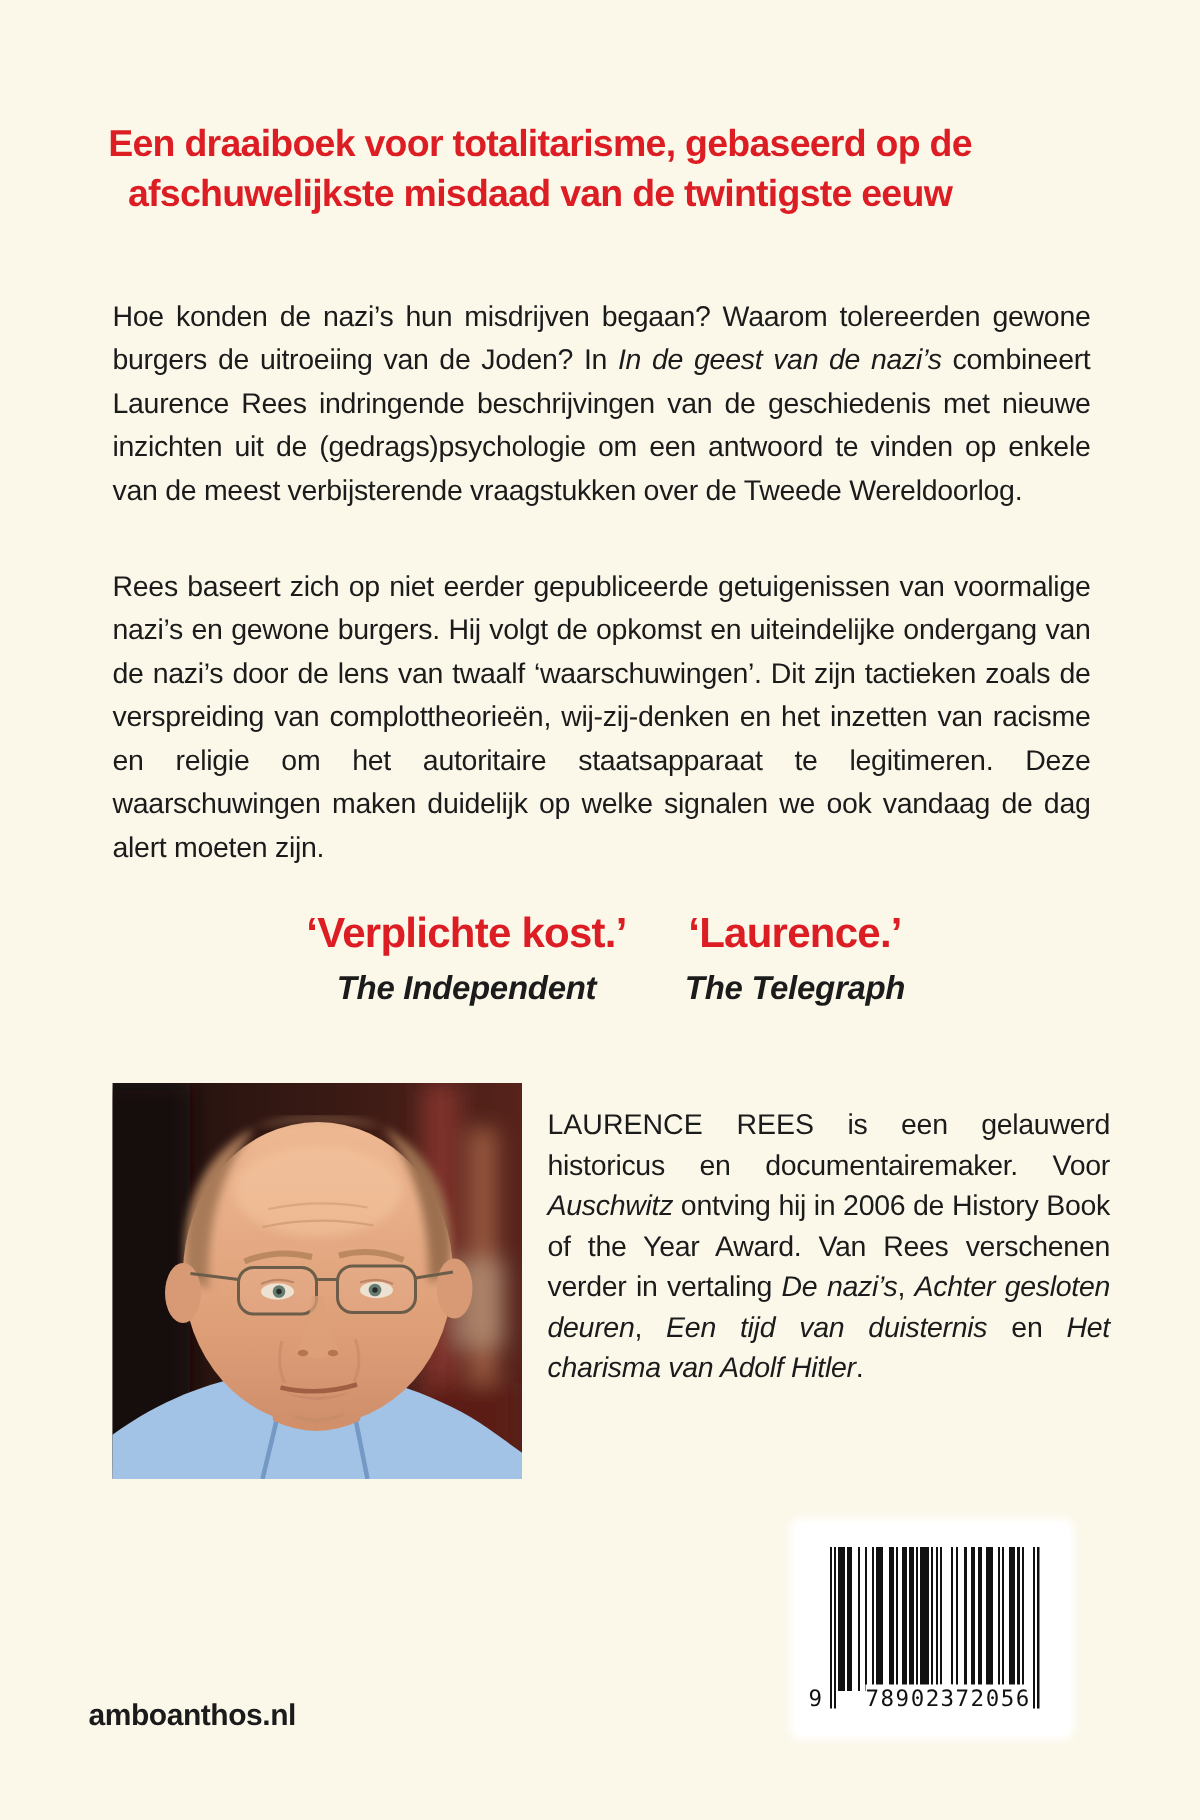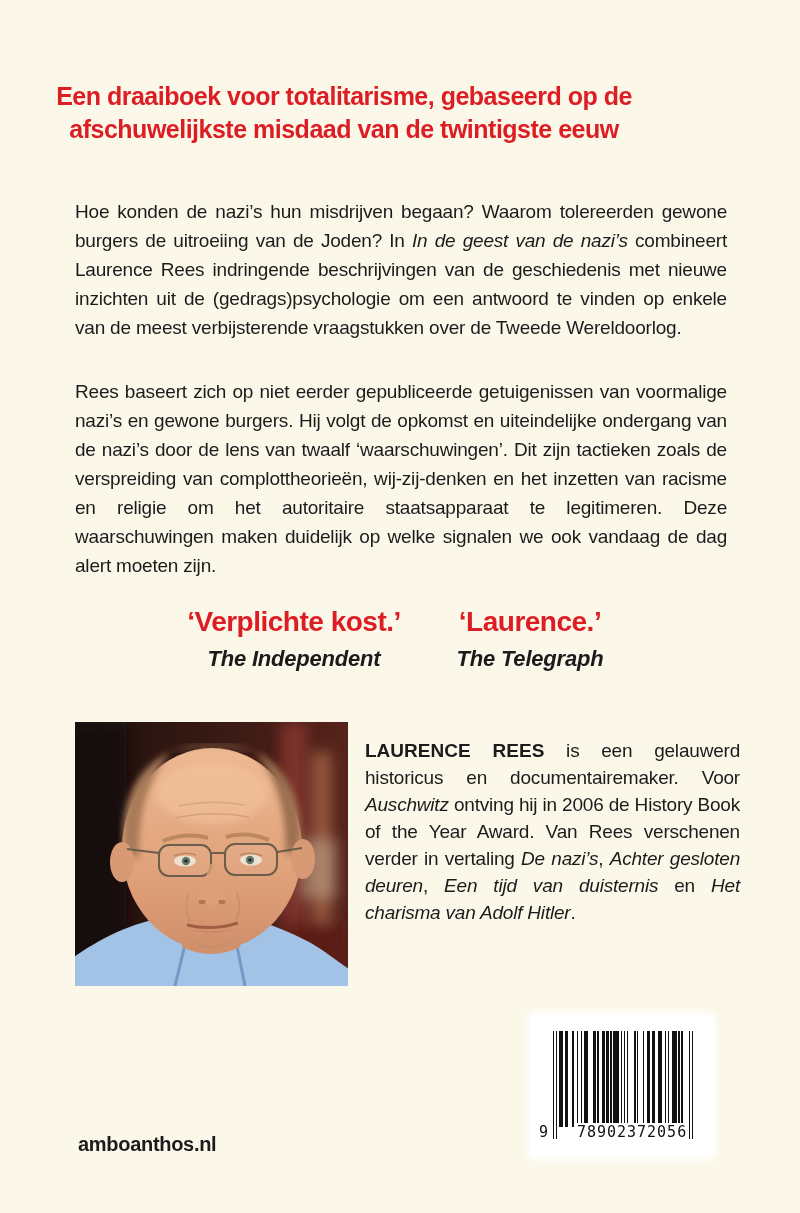--- a/index.html
+++ b/index.html
@@ -6,61 +6,61 @@
   .cover{
     position:relative;
     width:800px;height:1213px;
     margin:0 auto;
     background:#FBF8EA;
     font-family:"Liberation Sans",sans-serif;
     color:#1B1B1B;
     overflow:hidden;
   }
   .headline{
-    position:absolute;top:80px;left:0;width:688px;
+    position:absolute;top:80px;left:16px;width:688px;
     text-align:center;
     color:#DC1E24;
     font-weight:bold;
     font-size:25px;line-height:33px;
     letter-spacing:-0.5px;
   }
   .headline span{display:block;}
   .bodytext{
     position:absolute;left:75px;width:652px;
     font-size:19px;line-height:29px;
     letter-spacing:-0.2px;
     text-align:justify;
     margin-top:16px;
   }
   .p-intro{top:181px;}
   .p-warnings{top:361px;}
   .italic{font-style:italic;}
   .quote{position:absolute;text-align:center;}
-  .quote-1{left:124px;top:606px;width:340px;}
+  .quote-1{left:141px;top:606px;width:340px;}
   .quote-2{left:425px;top:606px;width:210px;}
   .quote-text{
     color:#DC1E24;font-weight:bold;
     font-size:28px;line-height:32px;letter-spacing:-0.5px;
   }
   .quote-source{
     margin-top:8px;
     font-style:italic;font-weight:bold;
     font-size:22px;letter-spacing:-0.2px;
   }
   .photo{
     position:absolute;left:75px;top:722px;width:273px;height:264px;
   }
   .photo svg{display:block;width:273px;height:264px;}
   .bio{
     position:absolute;left:365px;top:718px;width:375px;
     font-size:19px;line-height:27px;
     letter-spacing:-0.2px;
     text-align:justify;
   }
-  .bio .name{font-weight:bold;letter-spacing:0;}
+  .bio .name{font-weight:normal;letter-spacing:0;}
   .translation{
     position:absolute;left:365px;top:962px;width:375px;
     font-weight:bold;font-size:16px;letter-spacing:-0.2px;
   }
   .barcode-box{
     position:absolute;left:530px;top:1015px;width:183px;height:142px;
     background:#ffffff;border-radius:4px;
     box-shadow:0 0 6px 3px rgba(255,255,255,0.9);
   }
   .barcode-bars{position:absolute;left:23px;top:16px;width:140px;height:108px;}
@@ -68,21 +68,21 @@
   .barcode-digits{
     position:absolute;left:23px;top:108px;width:140px;height:20px;
     font-family:"DejaVu Sans Mono",monospace;
     font-size:15px;color:#111;
   }
   .bd{position:absolute;top:0;background:#fff;text-align:center;letter-spacing:1px;}
   .bd-first{left:-16px;width:14px;}
   .bd-left{left:24px;width:58px;}
   .bd-right{left:74px;width:58px;}
   .publisher{
-    position:absolute;left:78px;top:1133px;
+    position:absolute;left:59px;top:1133px;
     font-weight:bold;font-size:20px;letter-spacing:-0.3px;
   }
 </style>
 </head>
 <body>
 
 <div class="cover">
 
   <div class="headline">
     <span>Een draaiboek voor totalitarisme, gebaseerd op de</span>

